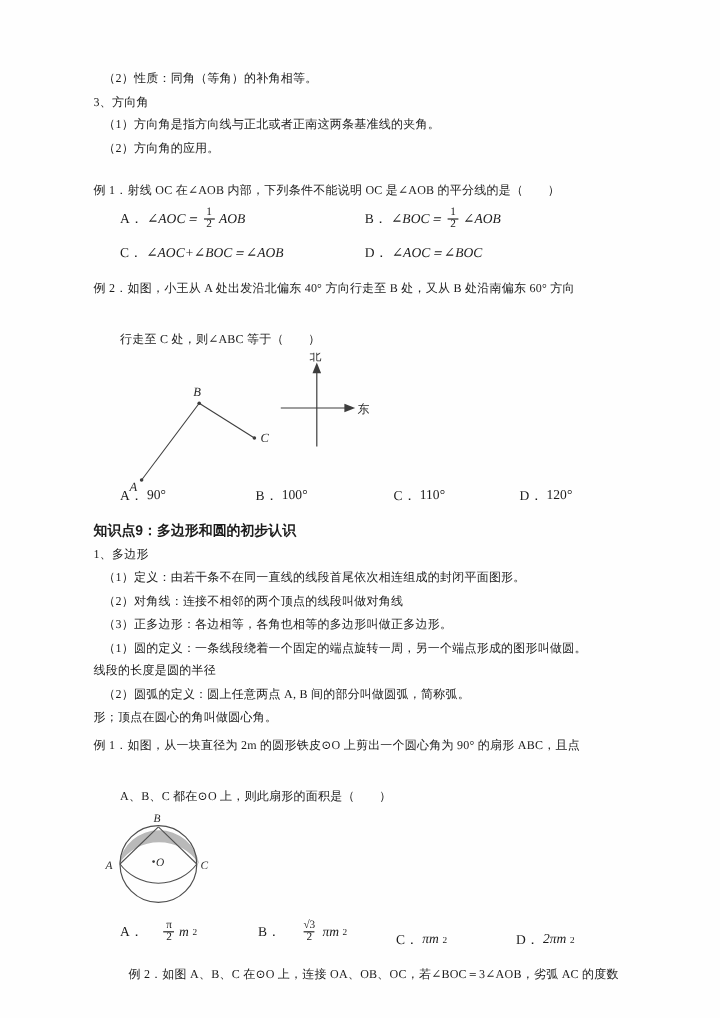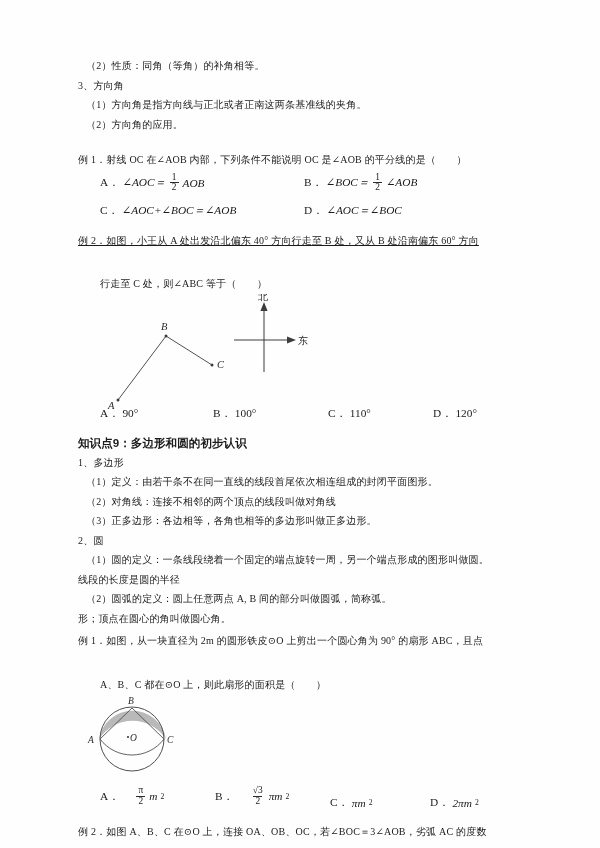--- a/index.html
+++ b/index.html
@@ -130,21 +130,21 @@
       <div class="opt" style="left:22px;">
         <span class="optlabel">C．</span>
         <span class="ital">∠AOC+∠BOC＝∠AOB</span>
       </div>
       <div class="opt" style="left:226px;">
         <span class="optlabel">D．</span>
         <span class="ital">∠AOC＝∠BOC</span>
       </div>
     </div>
 
-    <div class="line" style="margin-top:2px;text-decoration:underline;">例 2．如图，小王从 A 处出发沿北偏东 40° 方向行走至 B 处，又从 B 处沿南偏东 60° 方向</div>
+    <div class="line" style="margin-top:2px;">例 2．如图，小王从 A 处出发沿北偏东 40° 方向行走至 B 处，又从 B 处沿南偏东 60° 方向</div>
     <div class="line indent2">行走至 C 处，则∠ABC 等于（　　）</div>
 
     <div class="fig-direction">
       <svg width="452" height="118" viewBox="0 0 452 118">
 
         <g stroke="#3d3d3d" stroke-width="0.9" fill="none">
           <line x1="40" y1="106" x2="88" y2="42"></line>
           <line x1="88" y1="42" x2="134" y2="71"></line>
         </g>
         <circle cx="40" cy="106" r="1.5" fill="#3d3d3d"></circle>
@@ -184,21 +184,20 @@
       </div>
     </div>
 
     <div class="heading">知识点9：多边形和圆的初步认识</div>
 
     <div class="line">1、多边形</div>
     <div class="line indent1">（1）定义：由若干条不在同一直线的线段首尾依次相连组成的封闭平面图形。</div>
     <div class="line indent1">（2）对角线：连接不相邻的两个顶点的线段叫做对角线</div>
     <div class="line indent1">（3）正多边形：各边相等，各角也相等的多边形叫做正多边形。</div>
 
-    <div class="line">2、圆</div>
     <div class="line indent1">（1）圆的定义：一条线段绕着一个固定的端点旋转一周，另一个端点形成的图形叫做圆。</div>
     <div class="line">线段的长度是圆的半径</div>
     <div class="line indent1">（2）圆弧的定义：圆上任意两点 A, B 间的部分叫做圆弧，简称弧。</div>
     <div class="line">形；顶点在圆心的角叫做圆心角。</div>
 
     <div class="line" style="margin-top:3px;">例 1．如图，从一块直径为 2m 的圆形铁皮⊙O 上剪出一个圆心角为 90° 的扇形 ABC，且点</div>
     <div class="line indent2">A、B、C 都在⊙O 上，则此扇形的面积是（　　）</div>
 
     <div class="fig-circle">
       <svg width="452" height="92" viewBox="0 0 452 92">
@@ -246,16 +245,16 @@
         <span class="ital">πm</span>
           <span class="sup">2</span>
       </div>
       <div class="opt" style="left:352px; top:9px;">
         <span>D．</span>
         <span class="ital">2πm</span>
           <span class="sup">2</span>
       </div>
     </div>
 
-    <div class="line" style="margin-top:6px;">例 2．如图 A、B、C 在⊙O 上，连接 OA、OB、OC，若∠BOC＝3∠AOB，劣弧 AC 的度数</div>
+    <div class="line" style="margin-top:6px;margin-left:29px;">例 2．如图 A、B、C 在⊙O 上，连接 OA、OB、OC，若∠BOC＝3∠AOB，劣弧 AC 的度数</div>
 
   </div>
 </div>
 
 </body></html>

